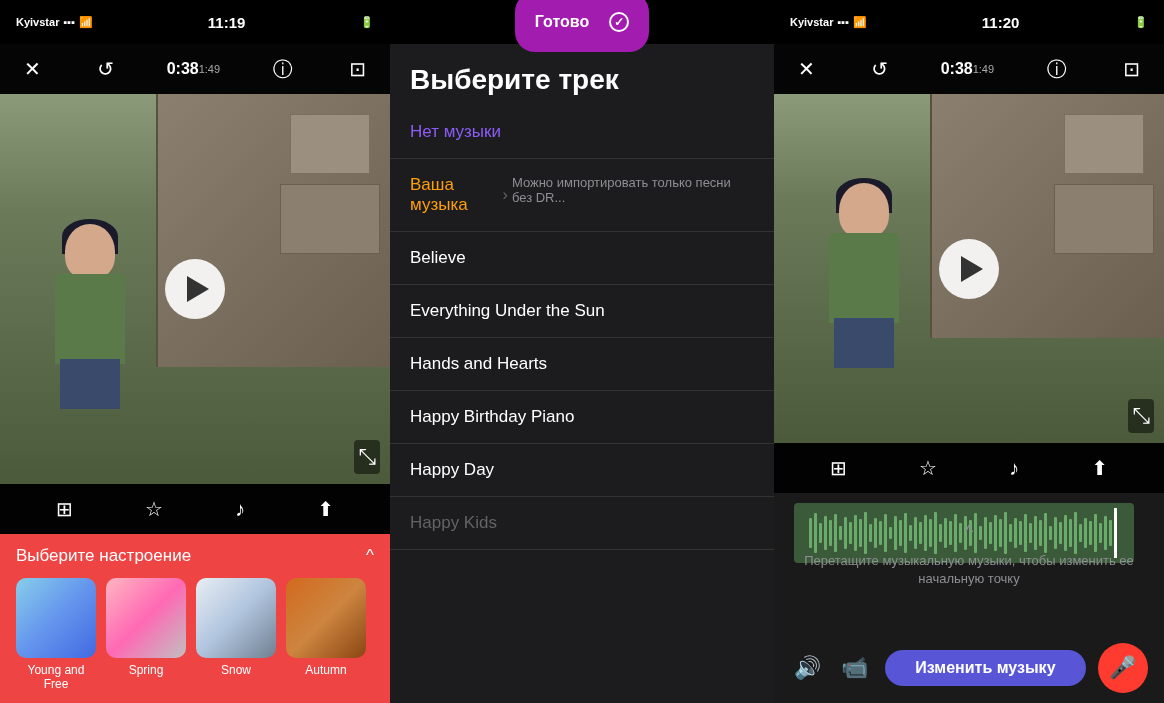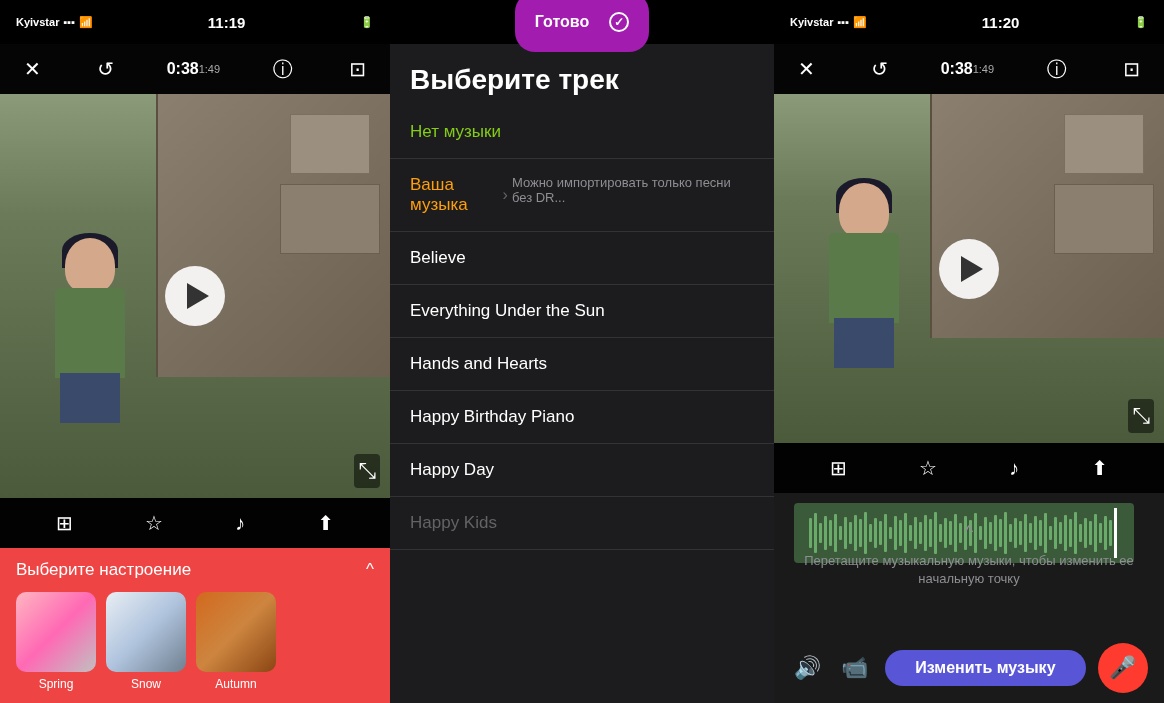--- a/index.html
+++ b/index.html
@@ -338,21 +338,21 @@
 
     .track-item {
       padding: 16px 20px;
       border-bottom: 1px solid rgba(255,255,255,0.1);
       color: #fff;
       font-size: 17px;
       cursor: pointer;
     }
 
     .track-item.no-music {
-      color: #84cc16;
+      color: #8b5cf6;
     }
 
     .track-item.your-music {
       display: flex;
       flex-direction: row;
       gap: 4px;
     }
 
     .your-music-title {
       color: #FF9F0A;
@@ -563,20 +563,24 @@
     <span class="icon-btn">♪</span>
     <span class="icon-btn">⬆</span>
   </div>
 
   <div class="mood-section">
     <div class="mood-header">
       <span>Выберите настроение</span>
       <span>^</span>
     </div>
     <div class="mood-scroll">
+      <div class="mood-item">
+        <div class="mood-thumb thumb-young"></div>
+        <span class="mood-label">Young and<br>Free</span>
+      </div>
       <div class="mood-item">
         <div class="mood-thumb thumb-spring"></div>
         <span class="mood-label">Spring</span>
       </div>
       <div class="mood-item">
         <div class="mood-thumb thumb-snow"></div>
         <span class="mood-label">Snow</span>
       </div>
       <div class="mood-item">
         <div class="mood-thumb thumb-autumn"></div>

